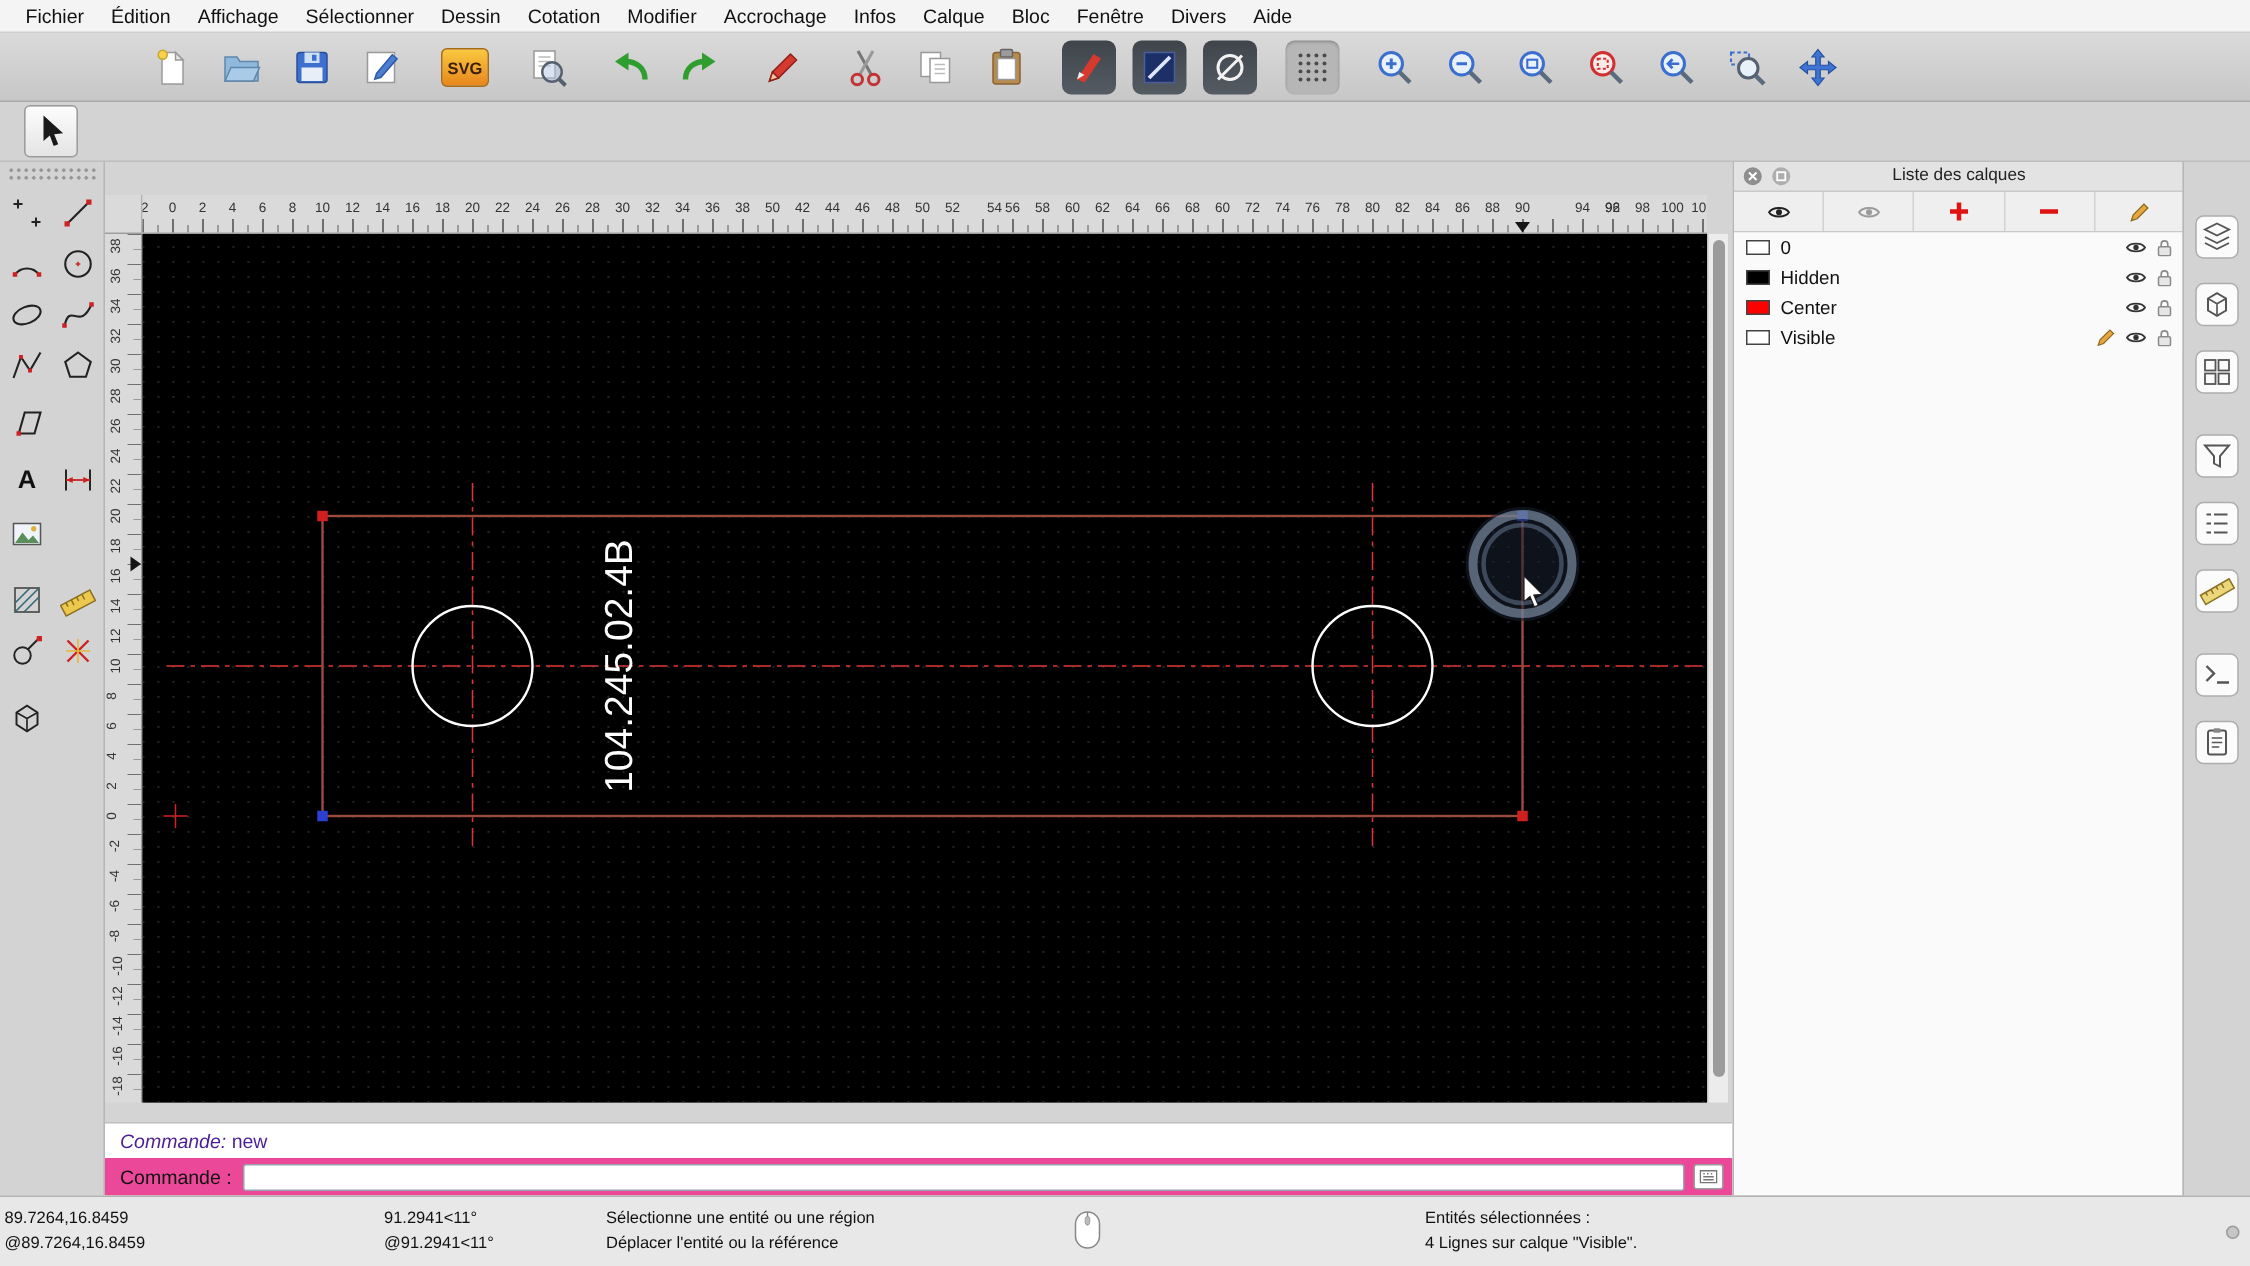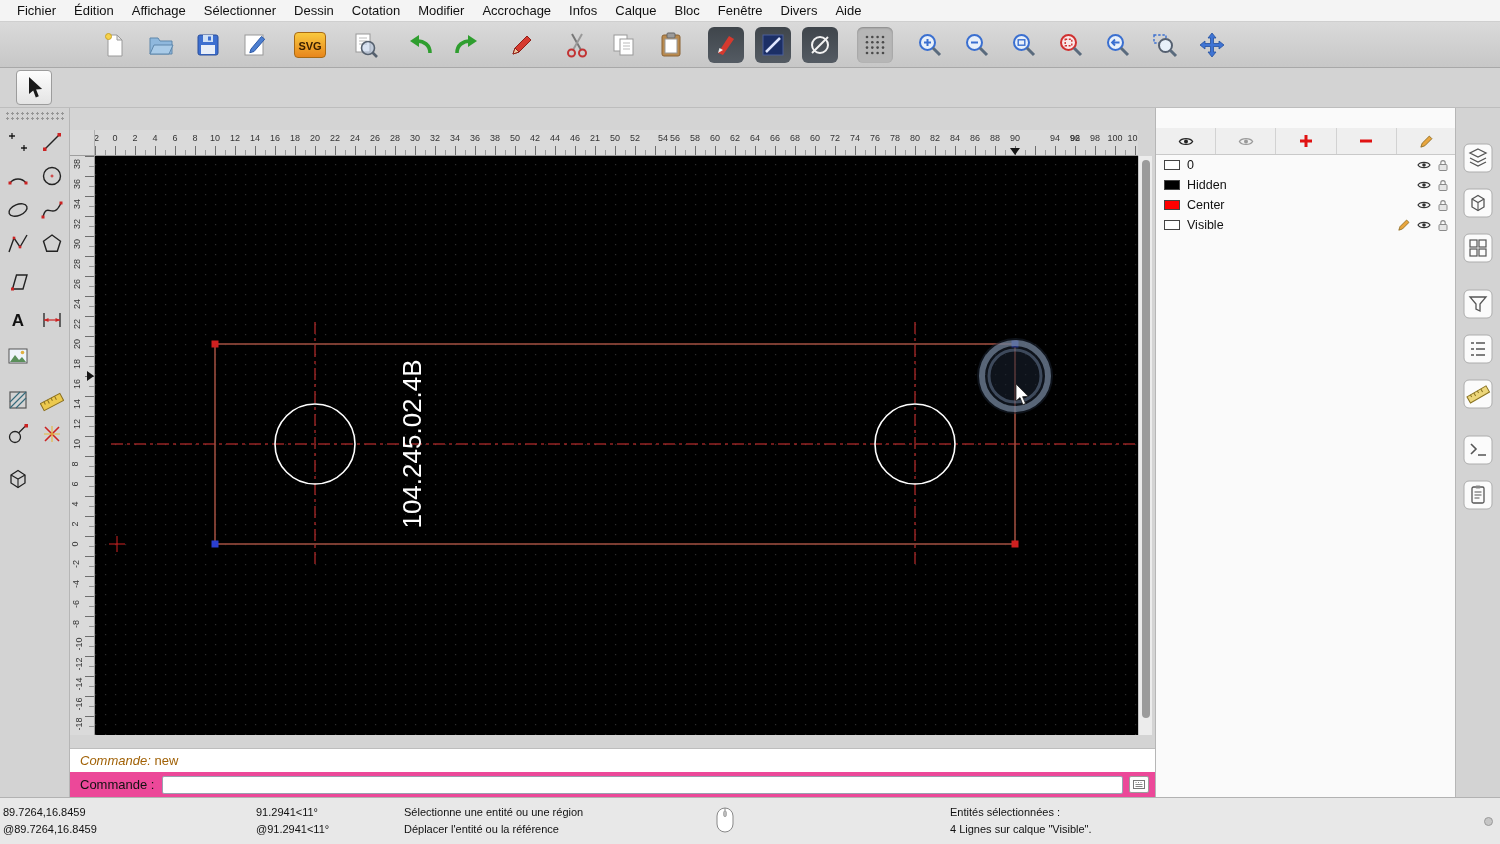--- a/index.html
+++ b/index.html
@@ -49,21 +49,21 @@
   .vlab{position:absolute;left:2px;transform:translateY(-50%) rotate(-90deg);font-size:9px;color:#333}
   .v-marker{position:absolute;top:220px;right:0;width:0;height:0;border-top:5px solid transparent;border-bottom:5px solid transparent;border-left:7px solid #151515;transform:translateY(-50%)}
   .canvas-wrap{position:absolute;top:48px;left:25px;width:1043px;height:579px;background:#000}
   .v-scroll{position:absolute;top:48px;left:1068px;width:14px;height:579px;background:#ececec;border-left:1px solid #c4c4c4}
   .v-thumb{position:absolute;left:3px;top:4px;width:8px;height:558px;background:#9b9b9b;border-radius:4px}
   .h-scroll-row{position:absolute;top:627px;left:0;width:1085px;height:13px;background:#d4d4d4}
   .h-track{position:absolute;left:25px;top:0;width:1043px;height:13px;background:#ececec;border-top:1px solid #c4c4c4}
   .h-thumb{position:absolute;left:185px;top:2.5px;width:635px;height:8px;background:#9b9b9b;border-radius:4px}
   .scale-ind{position:absolute;right:6px;top:1px;font-size:11px;color:#222;background:#d4d4d4;padding:0 3px}
 
-  .cmd-history{position:absolute;top:640px;left:0;width:1085px;height:24px;background:#fff;border-top:1px solid #bdbdbd;font-size:13px;line-height:23px;padding-left:10px;color:#a16207}
+  .cmd-history{position:absolute;top:640px;left:0;width:1085px;height:24px;background:#fff;border-top:1px solid #bdbdbd;font-size:13px;line-height:23px;padding-left:10px;color:#4c1d95}
   .cmd-history .pfx{font-style:italic}
   .cmd-prompt{position:absolute;top:664px;left:0;width:1085px;height:25px;background:#ec4899;display:flex;align-items:center;padding:0 6px 0 10px}
   .cmd-prompt label{font-size:13px;margin-right:8px;white-space:nowrap}
   .cmd-prompt input{flex:1;height:18px;border:1px solid #9aa0b0;background:#fff;font-size:12px;padding:0 4px;border-radius:2px}
   .cmd-btn{width:20px;height:17px;margin-left:6px;background:#fdfdfd;border:1px solid #9c9c9c;border-radius:2px;display:flex;align-items:center;justify-content:center}
 
   
   .layers-panel{position:absolute;left:1155px;top:0;width:300px;height:689px;background:#fafafa;border-left:1px solid #b6b6b6}
   .lp-header{position:absolute;top:0;left:0;width:300px;height:20px;background:#e3e3e3;border-bottom:1px solid #c9c9c9}
   .lp-header .lp-title{position:absolute;left:0;right:0;top:3px;text-align:center;font-size:11.5px;color:#222}
@@ -432,21 +432,21 @@
           <span class="hlab" style="left: 300px;">28</span>
           <span class="hlab" style="left: 320px;">30</span>
           <span class="hlab" style="left: 340px;">32</span>
           <span class="hlab" style="left: 360px;">34</span>
           <span class="hlab" style="left: 380px;">36</span>
           <span class="hlab" style="left: 400px;">38</span>
           <span class="hlab" style="left: 420px;">50</span>
           <span class="hlab" style="left: 440px;">42</span>
           <span class="hlab" style="left: 460px;">44</span>
           <span class="hlab" style="left: 480px;">46</span>
-          <span class="hlab" style="left: 500px;">21</span>
+          <span class="hlab" style="left: 500px;">48</span>
           <span class="hlab" style="left: 520px;">50</span>
           <span class="hlab" style="left: 540px;">52</span>
           <span class="hlab" style="left: 568px;">54</span>
           <span class="hlab" style="left: 580px;">56</span>
           <span class="hlab" style="left: 600px;">58</span>
           <span class="hlab" style="left: 620px;">60</span>
           <span class="hlab" style="left: 640px;">62</span>
           <span class="hlab" style="left: 660px;">64</span>
           <span class="hlab" style="left: 680px;">66</span>
           <span class="hlab" style="left: 700px;">68</span>
@@ -566,20 +566,31 @@
       <span class="cmd-btn">
           <svg width="12" height="9" viewBox="0 0 12 9">
             <rect x="0.5" y="0.5" width="11" height="8" fill="#fff" stroke="#777"></rect>
             <path d="M2.5 2.5h1M5 2.5h1M7.5 2.5h1M2.5 4.5h7M2.5 6.5h7" stroke="#777" stroke-width="0.9"></path>
           </svg>
         </span>
     </div>
   </div>
 
   <div class="layers-panel">
+    <div class="lp-header">
+      <svg class="lp-close" width="13" height="13" viewBox="0 0 13 13">
+          <circle cx="6.5" cy="6.5" r="6" fill="#8e8e8e"></circle>
+          <path d="M4 4l5 5M9 4l-5 5" stroke="#fff" stroke-width="1.4"></path>
+        </svg>
+      <svg class="lp-float" width="13" height="13" viewBox="0 0 13 13">
+          <circle cx="6.5" cy="6.5" r="6" fill="#aeaeae"></circle>
+          <rect x="3.8" y="3.8" width="5.4" height="5.4" fill="none" stroke="#fff" stroke-width="1.2"></rect>
+        </svg>
+      <div class="lp-title">Liste des calques</div>
+    </div>
 
     <div class="lp-toolbar">
       <button class="lp-cell">
           <svg width="16" height="11" viewBox="0 0 14 10">
             <path d="M1 5C3 1.5 11 1.5 13 5C11 8.5 3 8.5 1 5Z" fill="none" stroke="#222" stroke-width="1.2"></path>
             <circle cx="7" cy="5" r="1.8" fill="#222"></circle>
           </svg>
         </button>
       <button class="lp-cell">
           <svg width="16" height="11" viewBox="0 0 14 10">

